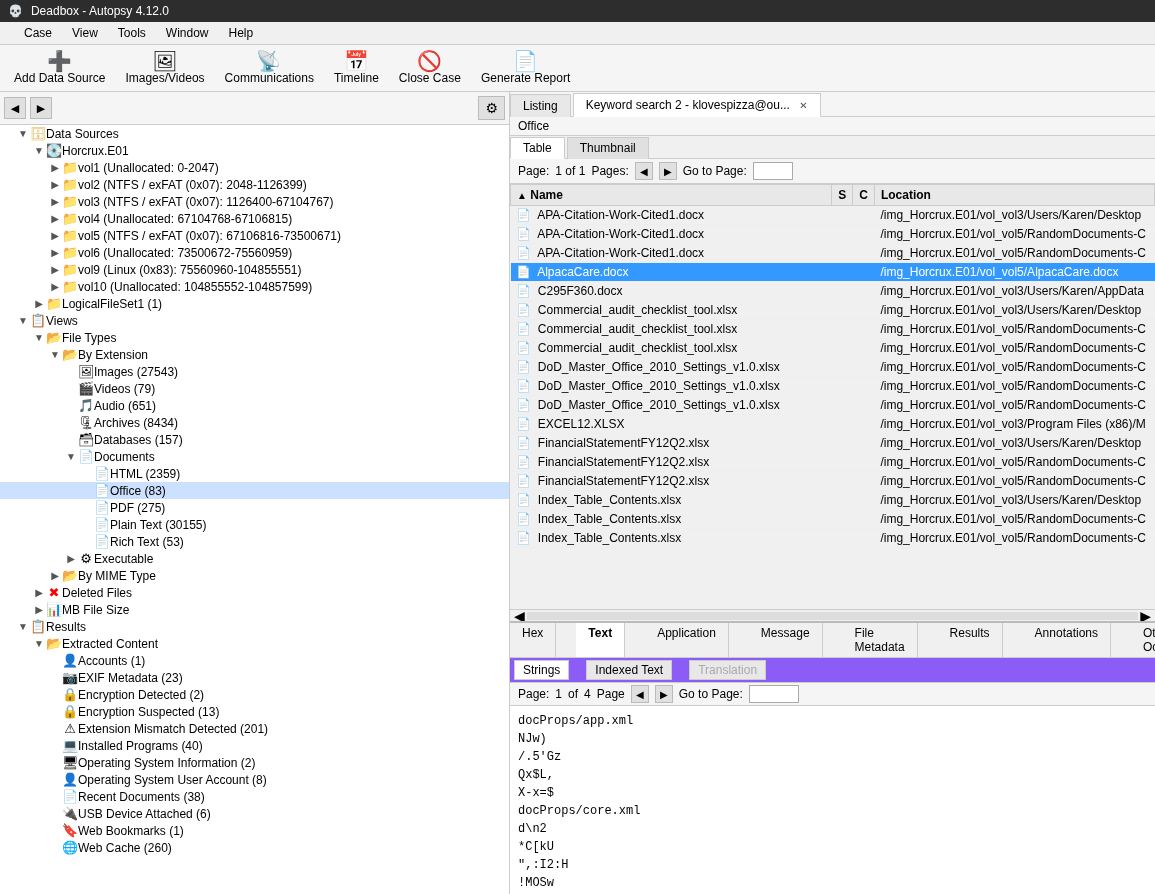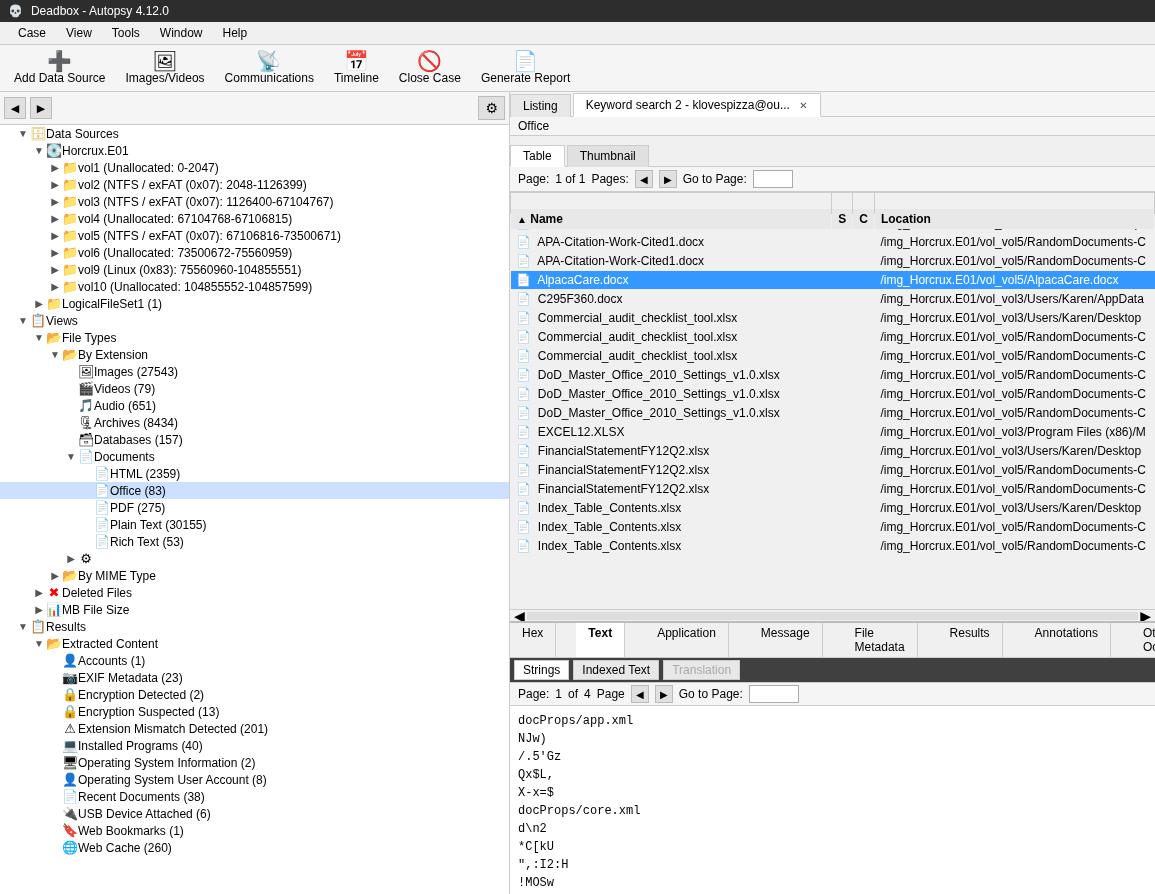--- a/index.html
+++ b/index.html
@@ -13,21 +13,21 @@
       font-size: 12px;
       display: flex;
       align-items: center;
       gap: 8px;
     }
 
     
     .menu-bar {
       background: #f0f0f0;
       border-bottom: 1px solid #ccc;
-      padding: 2px 14px;
+      padding: 2px 20px;
       display: flex;
       gap: 12px;
     }
     .menu-bar span { cursor: pointer; padding: 2px 4px; }
 
     
     .toolbar {
       background: #f5f5f5;
       border-bottom: 1px solid #ccc;
       padding: 4px 8px;
@@ -136,21 +136,20 @@
     .view-tab {
       padding: 3px 12px;
       border: 1px solid #ccc;
       border-bottom: none;
       background: #e0e0e0;
       cursor: pointer;
       font-size: 12px;
       margin-right: 2px;
       position: relative;
       top: 1px;
-      margin-top: 8px;
     }
     .view-tab.active { background: #fff; border-bottom: 1px solid #fff; }
 
     
     .pagination {
       display: flex;
       align-items: center;
       padding: 3px 8px;
       background: #f5f5f5;
       border-bottom: 1px solid #ccc;
@@ -176,21 +175,21 @@
       width: 100%;
       border-collapse: collapse;
       font-size: 12px;
     }
     .file-table th {
       background: #e8e8e8;
       border: 1px solid #ccc;
       padding: 3px 6px;
       text-align: left;
       position: sticky;
-      top: 16px;
+      top: 0;
       z-index: 1;
       cursor: pointer;
     }
     .file-table td {
       border-bottom: 1px solid #eee;
       padding: 2px 6px;
       white-space: nowrap;
       overflow: hidden;
       text-overflow: ellipsis;
     }
@@ -210,25 +209,25 @@
     .bottom-tab {
       padding: 3px 12px;
       border-right: 1px solid #ccc;
       cursor: pointer;
       font-size: 12px;
     }
     .bottom-tab.active { background: #fff; font-weight: bold; }
 
     .strings-tabs {
       display: flex;
-      background: #404040;
+      background: #8b5cf6;
       border-bottom: 1px solid #ccc;
       align-items: center;
       padding: 2px 4px;
-      gap: 4px;
+      gap: 17px;
       text-align: right;
     }
     .strings-tab {
       padding: 2px 8px;
       border: 1px solid #ccc;
       background: #e8e8e8;
       cursor: pointer;
       font-size: 12px;
     }
     .strings-tab.active { background: #fff; }
@@ -583,20 +582,21 @@
         <span class="tree-icon">📄</span>
         <span class="tree-label">Rich Text (53)</span>
       </div>
       <div class="tree-item">
         <span class="tree-indent"></span>
           <span class="tree-indent"></span>
           <span class="tree-indent"></span>
           <span class="tree-indent"></span>
         <span class="tree-toggle">▶</span>
         <span class="tree-icon">⚙</span>
+        <span class="tree-label">Executable</span>
       </div>
       <div class="tree-item">
         <span class="tree-indent"></span>
           <span class="tree-indent"></span>
           <span class="tree-indent"></span>
         <span class="tree-toggle">▶</span>
         <span class="tree-icon">📂</span>
         <span class="tree-label">By MIME Type</span>
       </div>
       <div class="tree-item">

